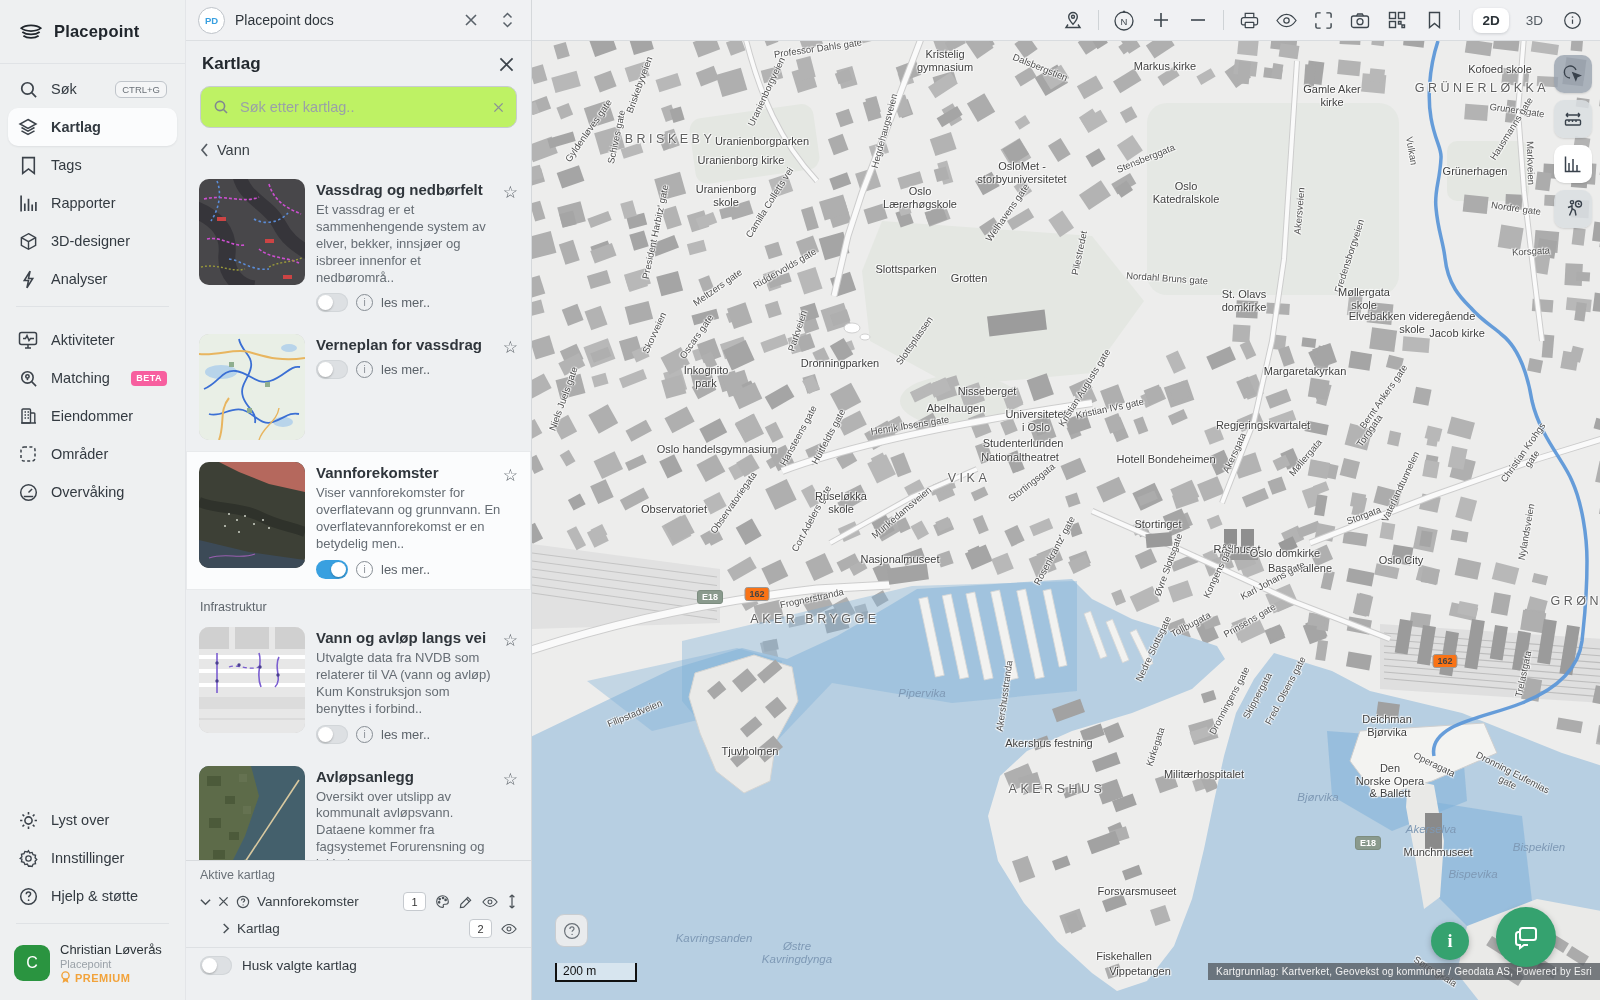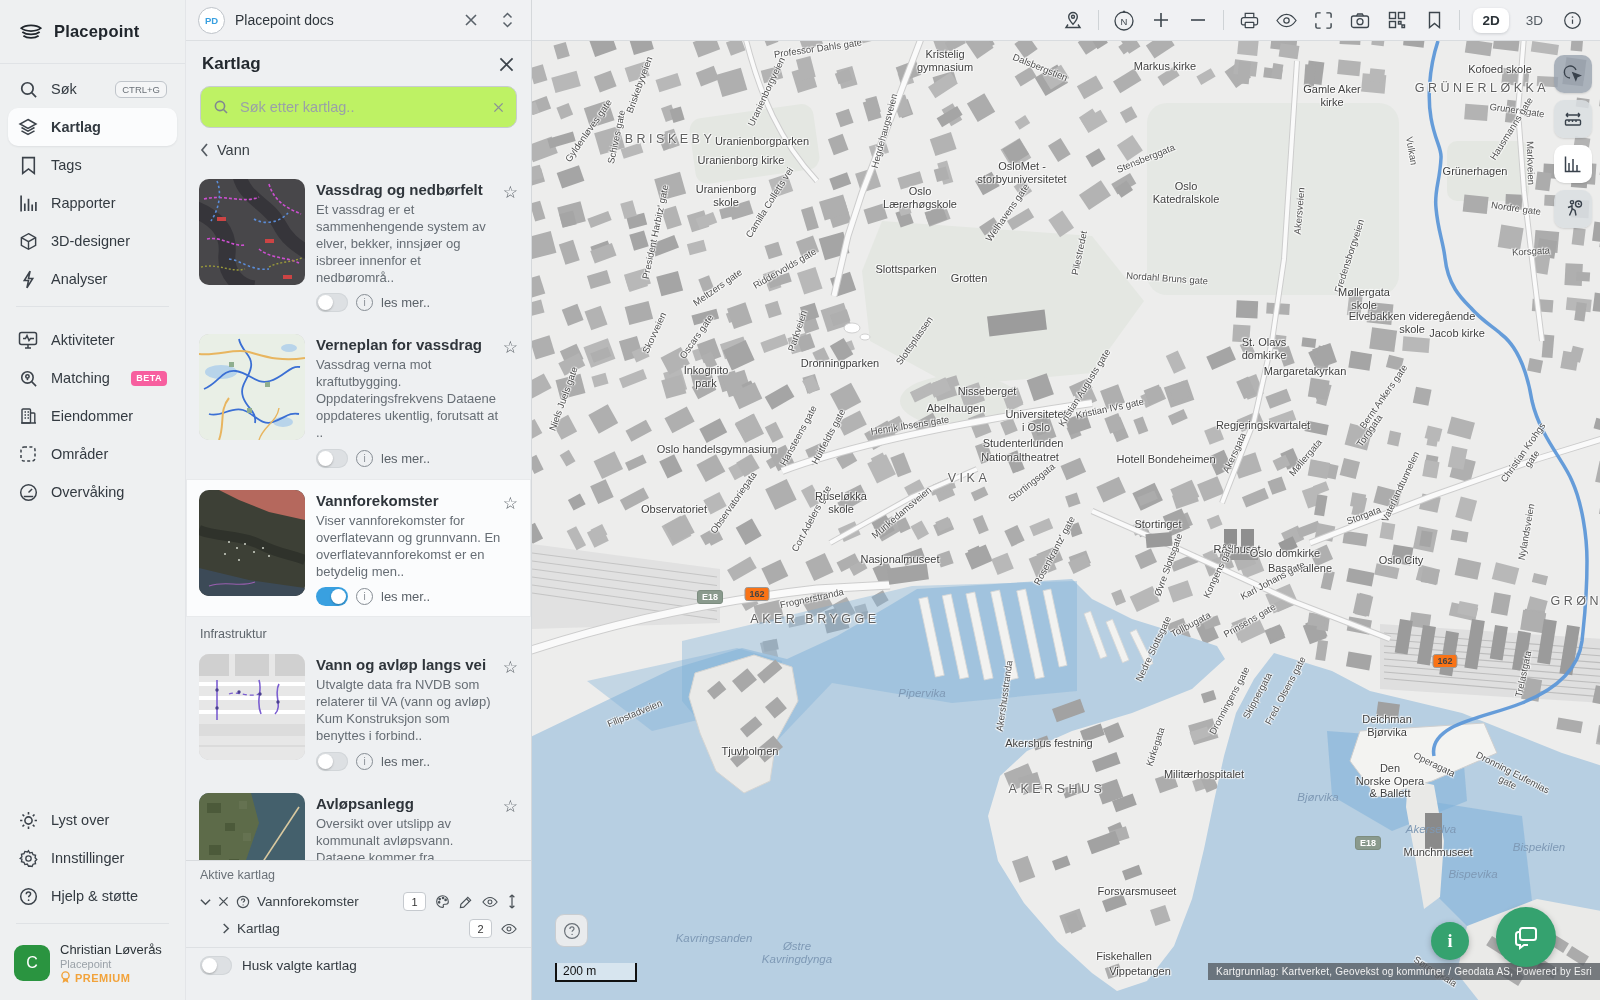--- a/index.html
+++ b/index.html
@@ -338,21 +338,20 @@
               <path d="M5 55c15-6 18-20 32-18s20 14 34 10 20-16 30-14M10 80c12 4 22-8 34-4s18 16 30 12 16-10 26-8M40 5c2 12 14 16 12 28s-12 18-8 30 14 14 12 26" stroke="#3b6fd4" stroke-width="1.8" fill="none"></path>
               <path d="M0 20c20 2 35-6 50-2s30 10 56 6M20 106c6-16 0-30 10-42" stroke="#e8b55f" stroke-width="2" fill="none"></path>
               <path d="M60 106c4-14 18-18 20-32" stroke="#e8b55f" stroke-width="1.4" fill="none"></path>
               <rect x="30" y="28" width="5" height="5" fill="#8fae8f"></rect>
               <rect x="66" y="48" width="5" height="5" fill="#8fae8f"></rect>
               <rect x="48" y="74" width="5" height="5" fill="#8fae8f"></rect>
             </svg>
           </div>
     <div class="card-main">
       <div class="card-title">Verneplan for vassdrag</div>
-      <div class="card-desc">Vassdrag verna mot kraftutbygging. Oppdateringsfrekvens Dataene oppdateres ukentlig, forutsatt at ..</div>
       <div class="card-ctrl">
         <span class="toggle">
                 <span class="knob"></span>
               </span>
         <span class="info-ic">i</span>
         <span class="more">les mer..</span>
       </div>
     </div>
     <span class="star">☆</span>
   </div>
@@ -1233,21 +1232,21 @@
           <div class="ml p" style="left: 654px; top: 152px;">Oslo
 Katedralskole</div>
           <div class="ml s" style="left: 614px; top: 118px; transform: translate(-50%, -50%) rotate(-22deg);">Stensberggata</div>
           <div class="ml s" style="left: 476px; top: 172px; transform: translate(-50%, -50%) rotate(-55deg);">Welhavens gate</div>
           <div class="ml s" style="left: 548px; top: 212px; transform: translate(-50%, -50%) rotate(-78deg);">Pilestredet</div>
           <div class="ml s" style="left: 768px; top: 170px; transform: translate(-50%, -50%) rotate(-85deg);">Akersveien</div>
           <div class="ml s" style="left: 818px; top: 215px; transform: translate(-50%, -50%) rotate(-72deg);">Fredensborgveien</div>
           <div class="ml s" style="left: 984px; top: 168px; transform: translate(-50%, -50%) rotate(8deg);">Nordre gate</div>
           <div class="ml s" style="left: 999px; top: 211px; transform: translate(-50%, -50%) rotate(-3deg);">Korsgata</div>
           <div class="ml s" style="left: 635px; top: 238px; transform: translate(-50%, -50%) rotate(4deg);">Nordahl Bruns gate</div>
-          <div class="ml p" style="left: 732px; top: 260px; margin-top: 48px;">St. Olavs
+          <div class="ml p" style="left: 712px; top: 260px;">St. Olavs
 domkirke</div>
           <div class="ml p" style="left: 832px; top: 258px;">Møllergata
 skole</div>
           <div class="ml p" style="left: 880px; top: 282px;">Elvebakken videregående
 skole</div>
           <div class="ml p" style="left: 925px; top: 292px;">Jacob kirke</div>
           <div class="ml p" style="left: 773px; top: 330px;">Margaretakyrkan</div>
           <div class="ml p" style="left: 374px; top: 228px;">Slottsparken</div>
           <div class="ml p" style="left: 437px; top: 237px;">Grotten</div>
           <div class="ml s" style="left: 383px; top: 300px; transform: translate(-50%, -50%) rotate(-55deg);">Slottsplassen</div>

